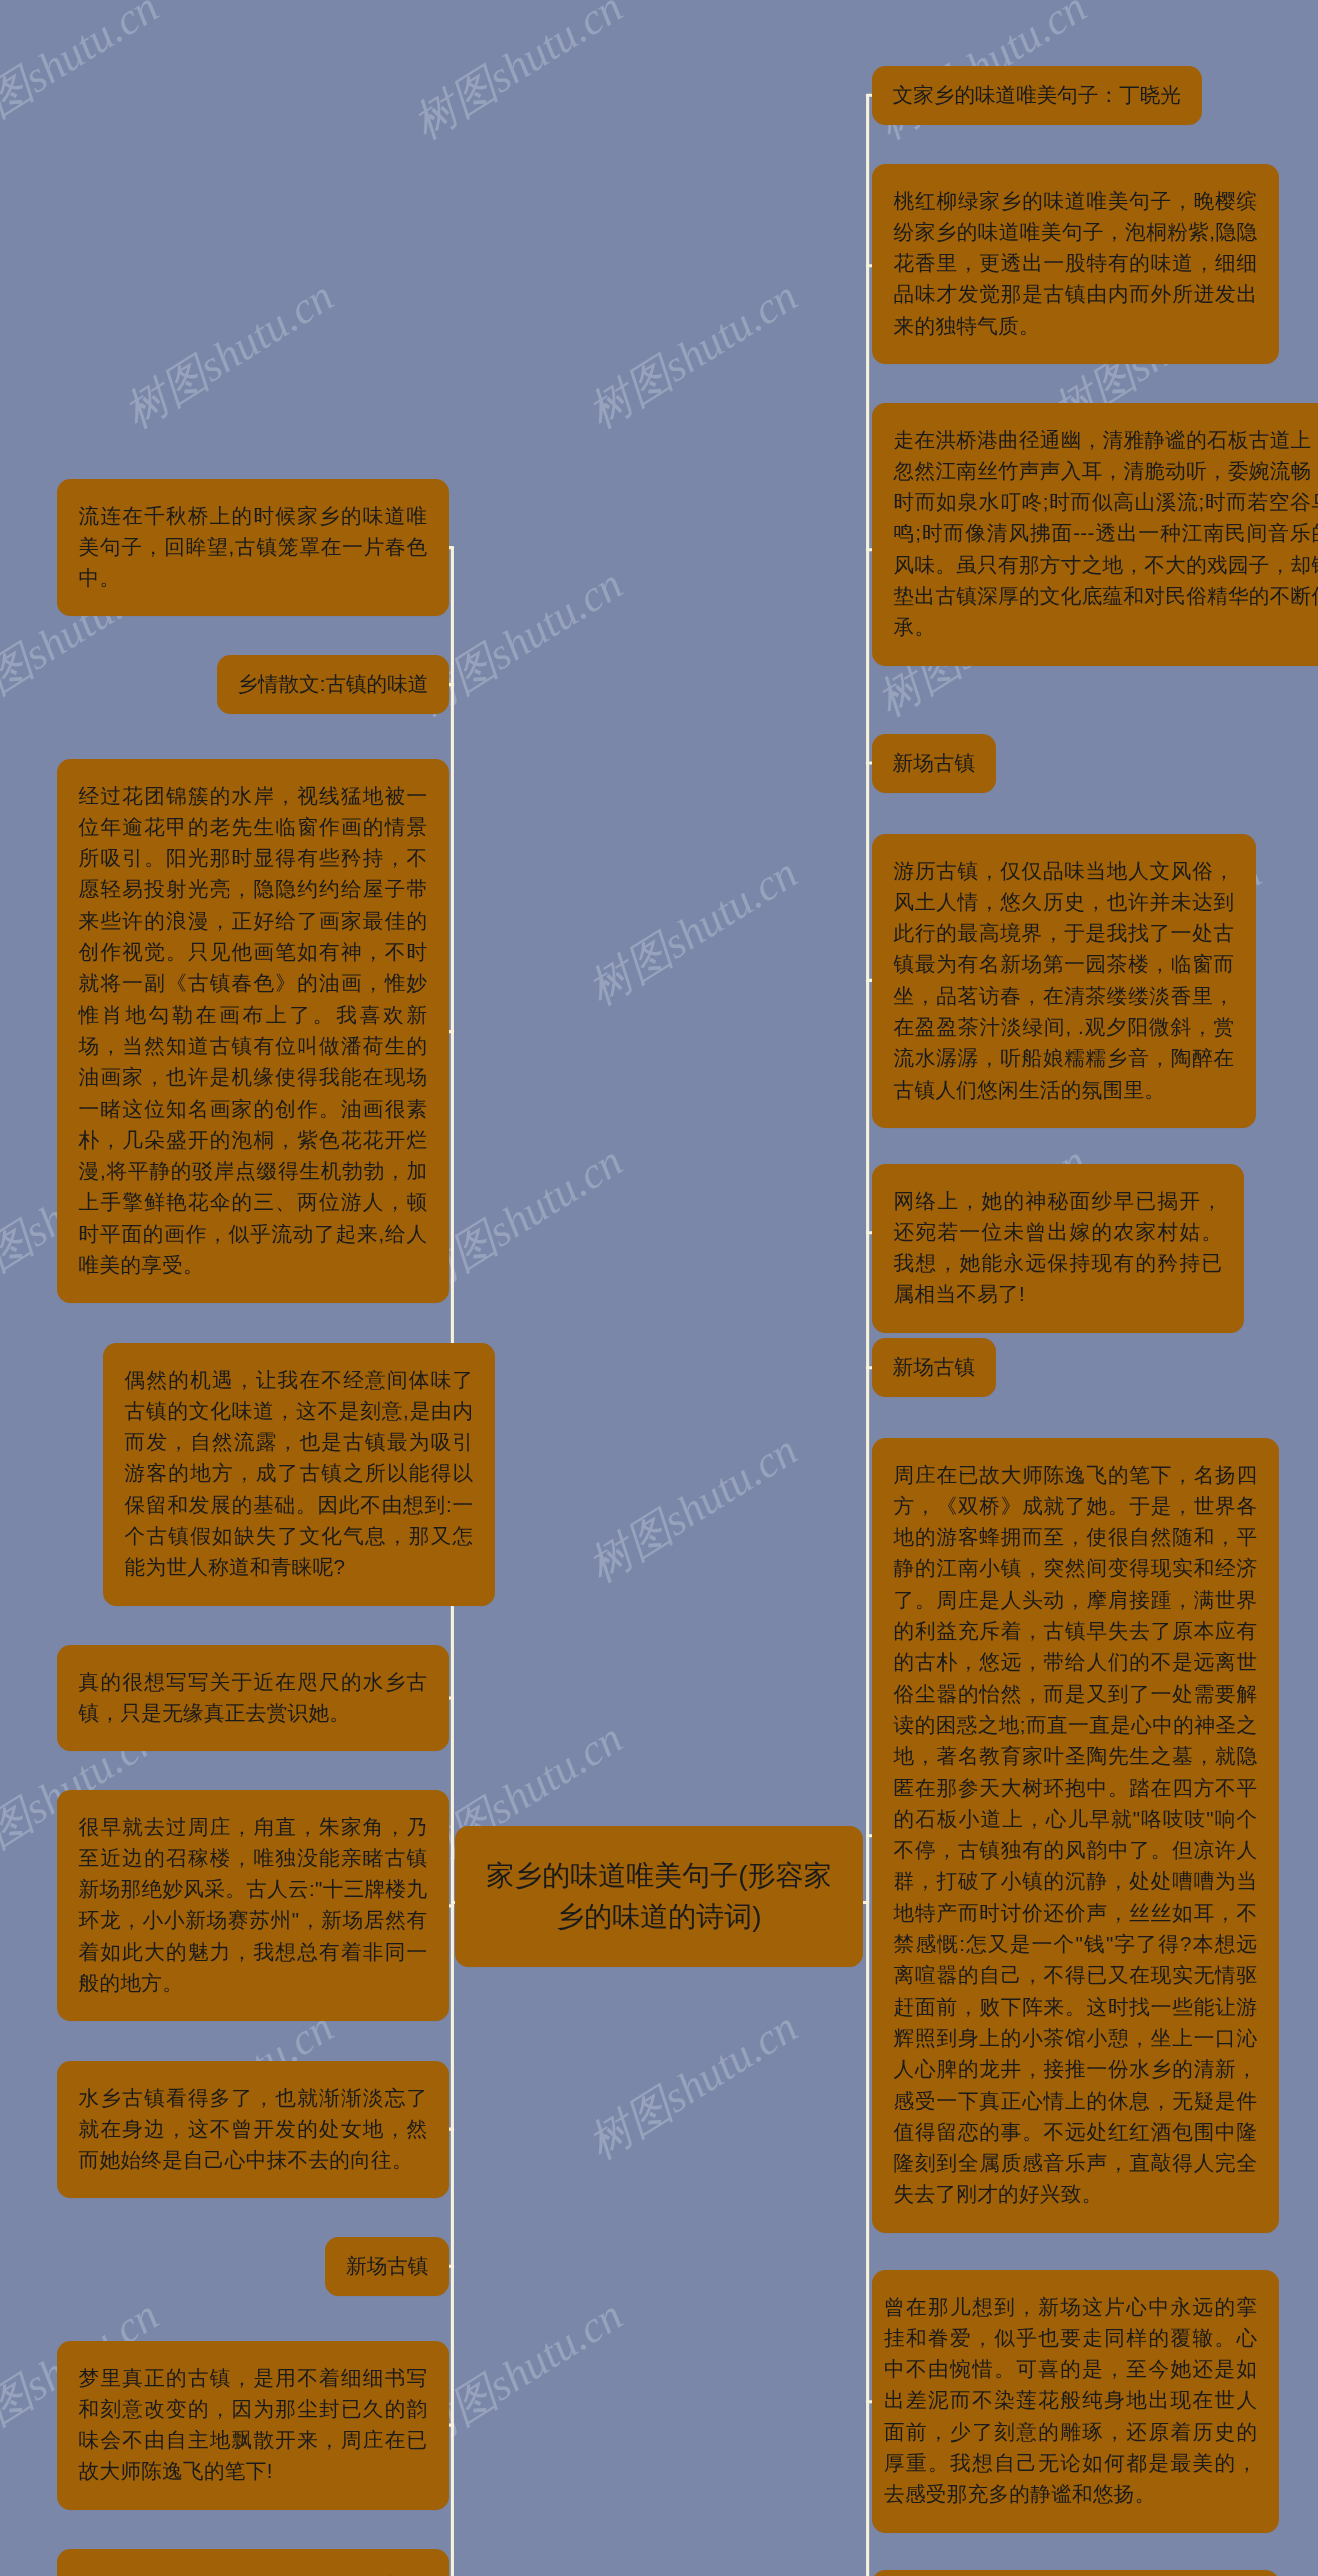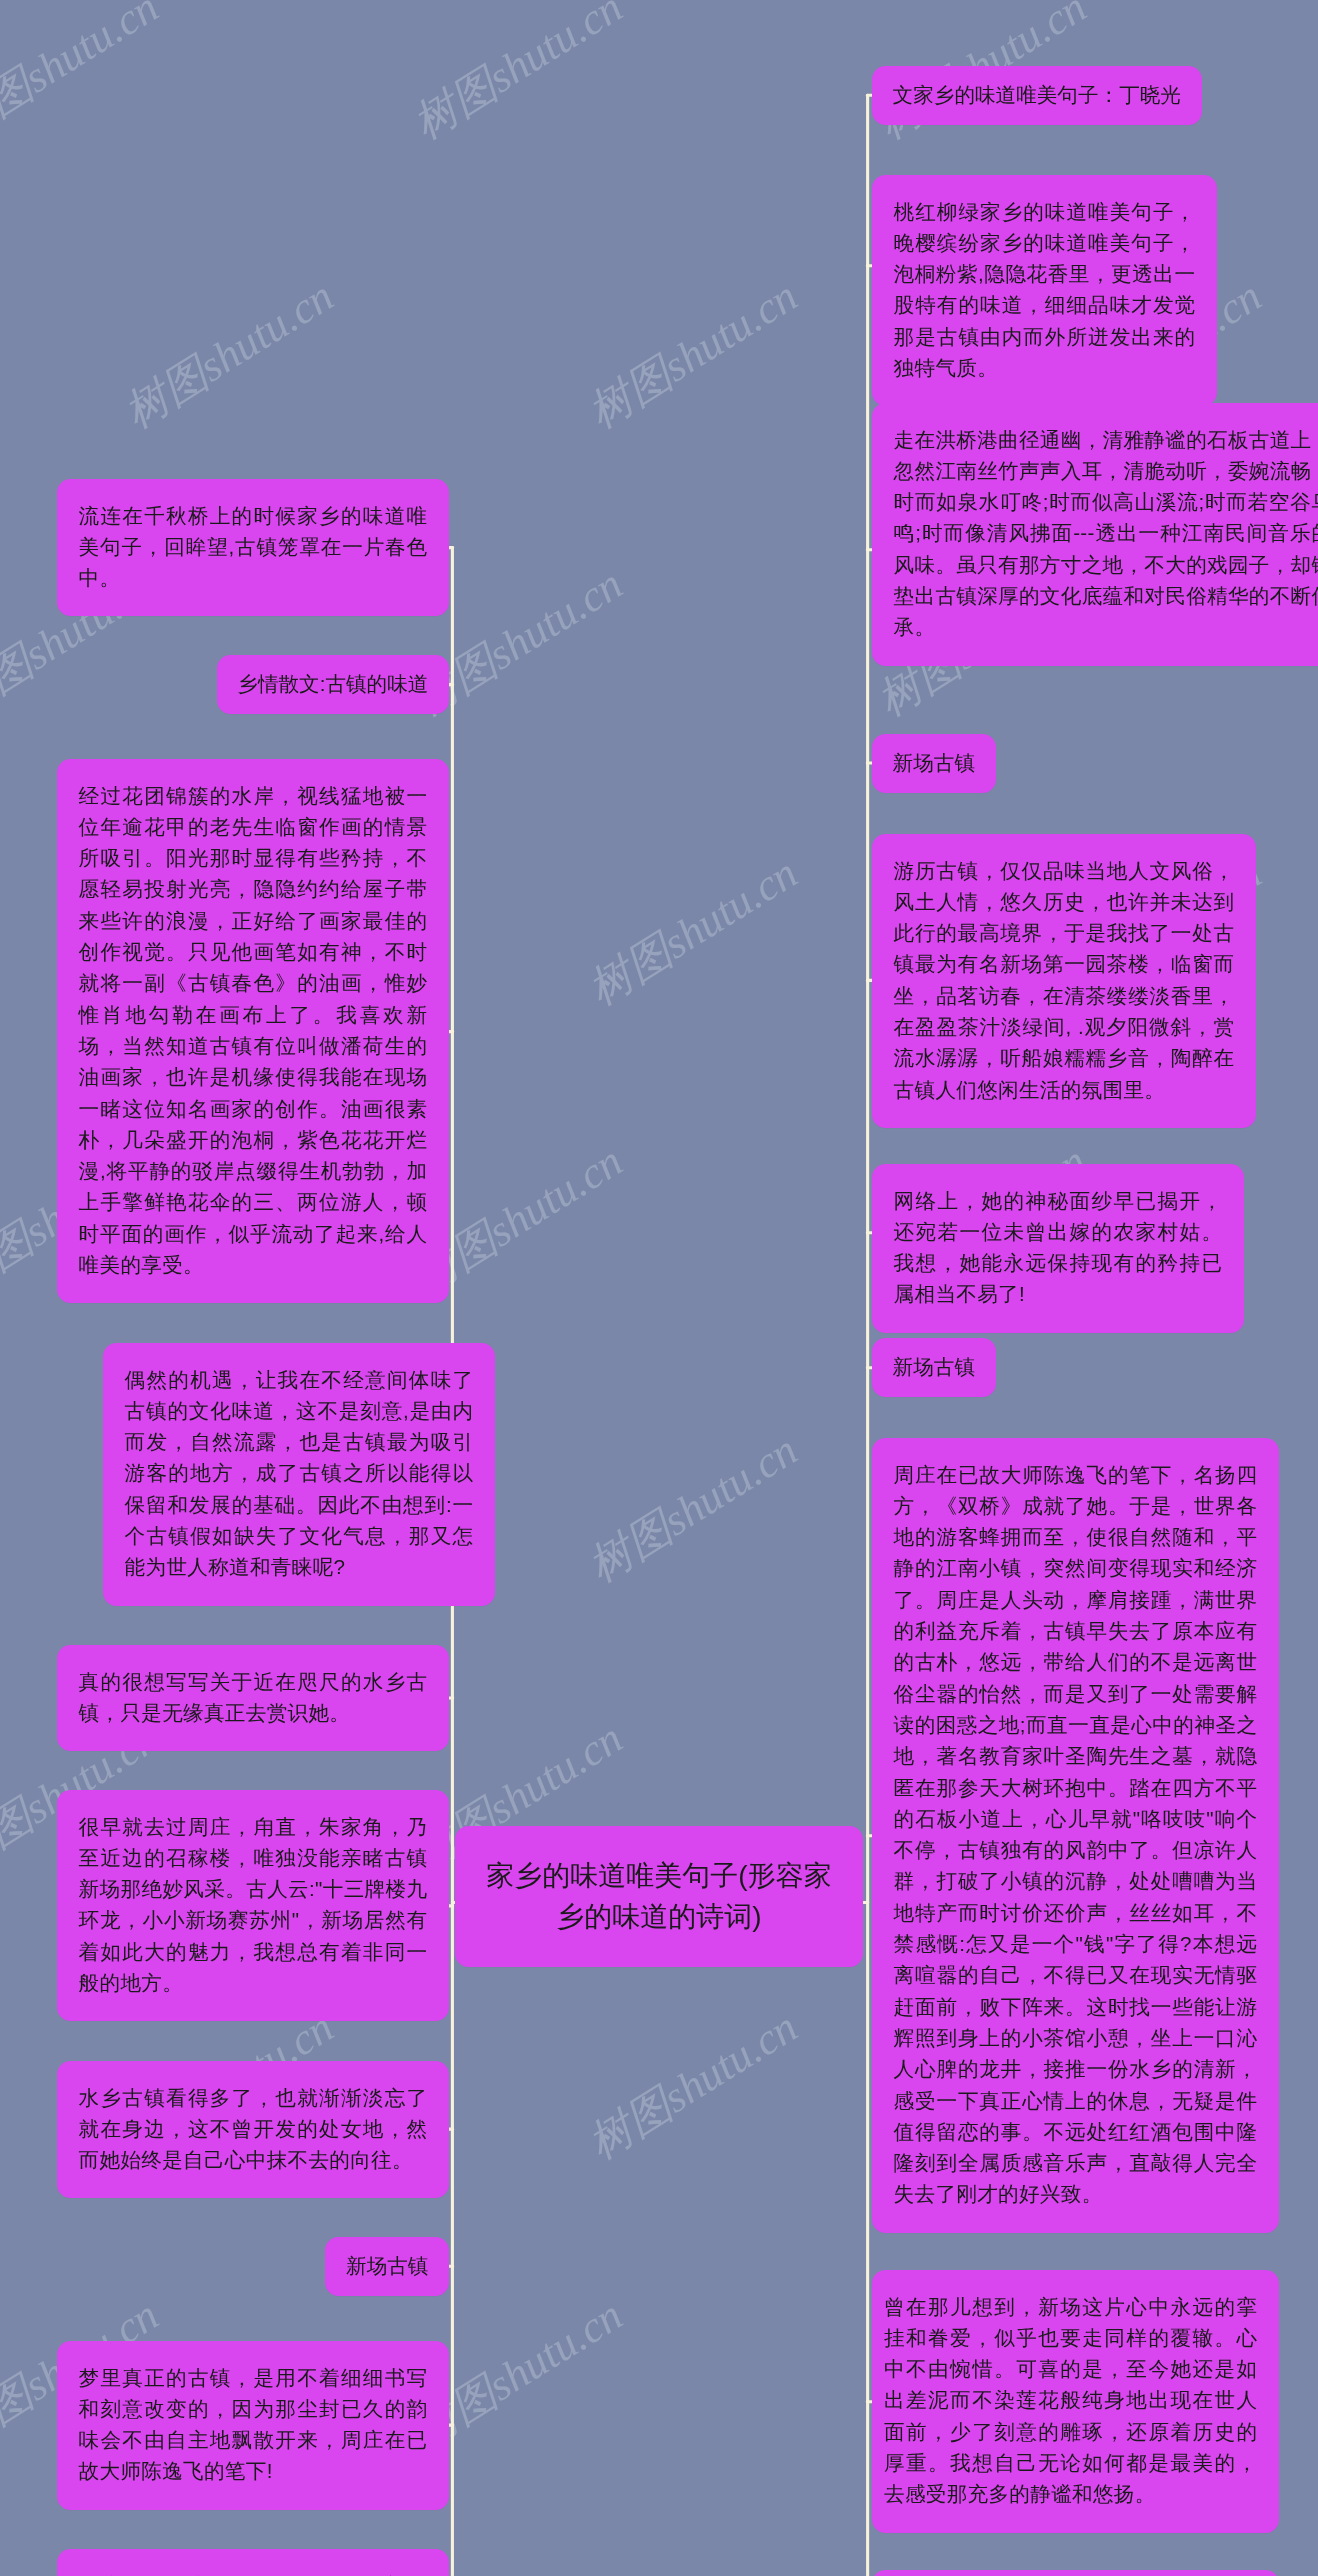--- a/index.html
+++ b/index.html
@@ -17,21 +17,21 @@
   
   #links{position:absolute;left:0;top:0;width:1319px;height:3772px;z-index:1;}
   
   #canvas{position:absolute;inset:0;z-index:2;}
   .col{position:absolute;display:flex;flex-direction:column;}
   #col-left{left:57px;top:0;width:392px;}
   #col-right{left:872px;top:0;width:407px;}
   #col-center{left:455px;top:0;width:408px;}
 
   .node{
-    background:#d946ef;
+    background:#a16207;
     border-radius:13.4px;
     color:#1a1a1a;
     box-sizing:border-box;
     position:absolute;
     box-shadow:0 0.5px 0 rgba(0,0,0,.04);
   }
   .node.para{
     padding:20.6px 21.6px 23px 21.6px;
     font-size:20.6px;
     line-height:1.52;
@@ -134,21 +134,21 @@
       <div class="node para" style="left: 0px; width: 392px; top: 2061px;">水乡古镇看得多了，也就渐渐淡忘了就在身边，这不曾开发的处女地，然而她始终是自己心中抹不去的向往。</div>
       <div class="node head" style="right: 0px; left: auto; top: 2237px;">新场古镇</div>
       <div class="node para" style="left: 0px; width: 392px; top: 2341px;">梦里真正的古镇，是用不着细细书写和刻意改变的，因为那尘封已久的韵味会不由自主地飘散开来，周庄在已故大师陈逸飞的笔下!</div>
       <div class="node para" style="left: 0px; width: 392px; top: 2549px;">月滚月，年滚年，2021年的古镇新场依旧还原着历史的悠远，中国历史名镇意味着什么?在那悠悠石桥，复古石凳，微长石巷中我寻得了答案!</div>
     </div>
   <div class="col col-center" id="col-center">
     <div class="node title" id="center-title" style="top: 1826px; left: 0px; width: 408px;">家乡的味道唯美句子(形容家乡的味道的诗词)</div>
   </div>
   <div class="col col-right" id="col-right">
       <div class="node head" style="left: 0px; top: 66px;">文家乡的味道唯美句子：丁晓光</div>
-      <div class="node para" style="left: 0px; width: 345px; top: 175px;">桃红柳绿家乡的味道唯美句子，晚樱缤纷家乡的味道唯美句子，泡桐粉紫,隐隐花香里，更透出一股特有的味道，细细品味才发觉那是古镇由内而外所迸发出来的独特气质。</div>
+      <div class="node para" style="left: 0px; width: 407px; top: 164px;">桃红柳绿家乡的味道唯美句子，晚樱缤纷家乡的味道唯美句子，泡桐粉紫,隐隐花香里，更透出一股特有的味道，细细品味才发觉那是古镇由内而外所迸发出来的独特气质。</div>
       <div class="node para" style="left: 0px; width: 482px; top: 403px;">走在洪桥港曲径通幽，清雅静谧的石板古道上，忽然江南丝竹声声入耳，清脆动听，委婉流畅，时而如泉水叮咚;时而似高山溪流;时而若空谷鸟鸣;时而像清风拂面---透出一种江南民间音乐的风味。虽只有那方寸之地，不大的戏园子，却铺垫出古镇深厚的文化底蕴和对民俗精华的不断传承。</div>
       <div class="node head" style="left: 0px; top: 734px;">新场古镇</div>
       <div class="node para" style="left: 0px; width: 384px; top: 834px;">游历古镇，仅仅品味当地人文风俗，风土人情，悠久历史，也许并未达到此行的最高境界，于是我找了一处古 镇最为有名新场第一园茶楼，临窗而坐，品茗访春，在清茶缕缕淡香里，在盈盈茶汁淡绿间, .观夕阳微斜，赏流水潺潺，听船娘糯糯乡音，陶醉在古镇人们悠闲生活的氛围里。</div>
       <div class="node para" style="left: 0px; width: 372px; top: 1164px;">网络上，她的神秘面纱早已揭开，还宛若一位未曾出嫁的农家村姑。我想，她能永远保持现有的矜持已属相当不易了!</div>
       <div class="node head" style="left: 0px; top: 1338px;">新场古镇</div>
       <div class="node para" style="left: 0px; width: 407px; top: 1438px;">周庄在已故大师陈逸飞的笔下，名扬四方，《双桥》成就了她。于是，世界各地的游客蜂拥而至，使很自然随和，平静的江南小镇，突然间变得现实和经济了。周庄是人头动，摩肩接踵，满世界的利益充斥着，古镇早失去了原本应有的古朴，悠远，带给人们的不是远离世俗尘嚣的怡然，而是又到了一处需要解读的困惑之地;而直一直是心中的神圣之地，著名教育家叶圣陶先生之墓，就隐匿在那参天大树环抱中。踏在四方不平的石板小道上，心儿早就"咯吱吱"响个不停，古镇独有的风韵中了。但凉许人群，打破了小镇的沉静，处处嘈嘈为当地特产而时讨价还价声，丝丝如耳，不禁感慨:怎又是一个"钱"字了得?本想远离喧嚣的自己，不得已又在现实无情驱赶面前，败下阵来。这时找一些能让游辉照到身上的小茶馆小憩，坐上一口沁人心脾的龙井，接推一份水乡的清新，感受一下真正心情上的休息，无疑是件值得留恋的事。不远处红红酒包围中隆隆刻到全属质感音乐声，直敲得人完全失去了刚才的好兴致。</div>
       <div class="node para" style="left: 0px; width: 407px; top: 2270px; padding-left: 12px;">曾在那儿想到，新场这片心中永远的挛挂和眷爱，似乎也要走同样的覆辙。心中不由惋惜。可喜的是，至今她还是如出差泥而不染莲花般纯身地出现在世人面前，少了刻意的雕琢，还原着历史的厚重。我想自己无论如何都是最美的，去感受那充多的静谧和悠扬。</div>
       <div class="node para" style="left: 0px; width: 407px; top: 2570px;">站在三世两品坊下，那微微飘来的秋意，显然把自己融入那一片古朴中了。</div>
     </div>
 </div>

